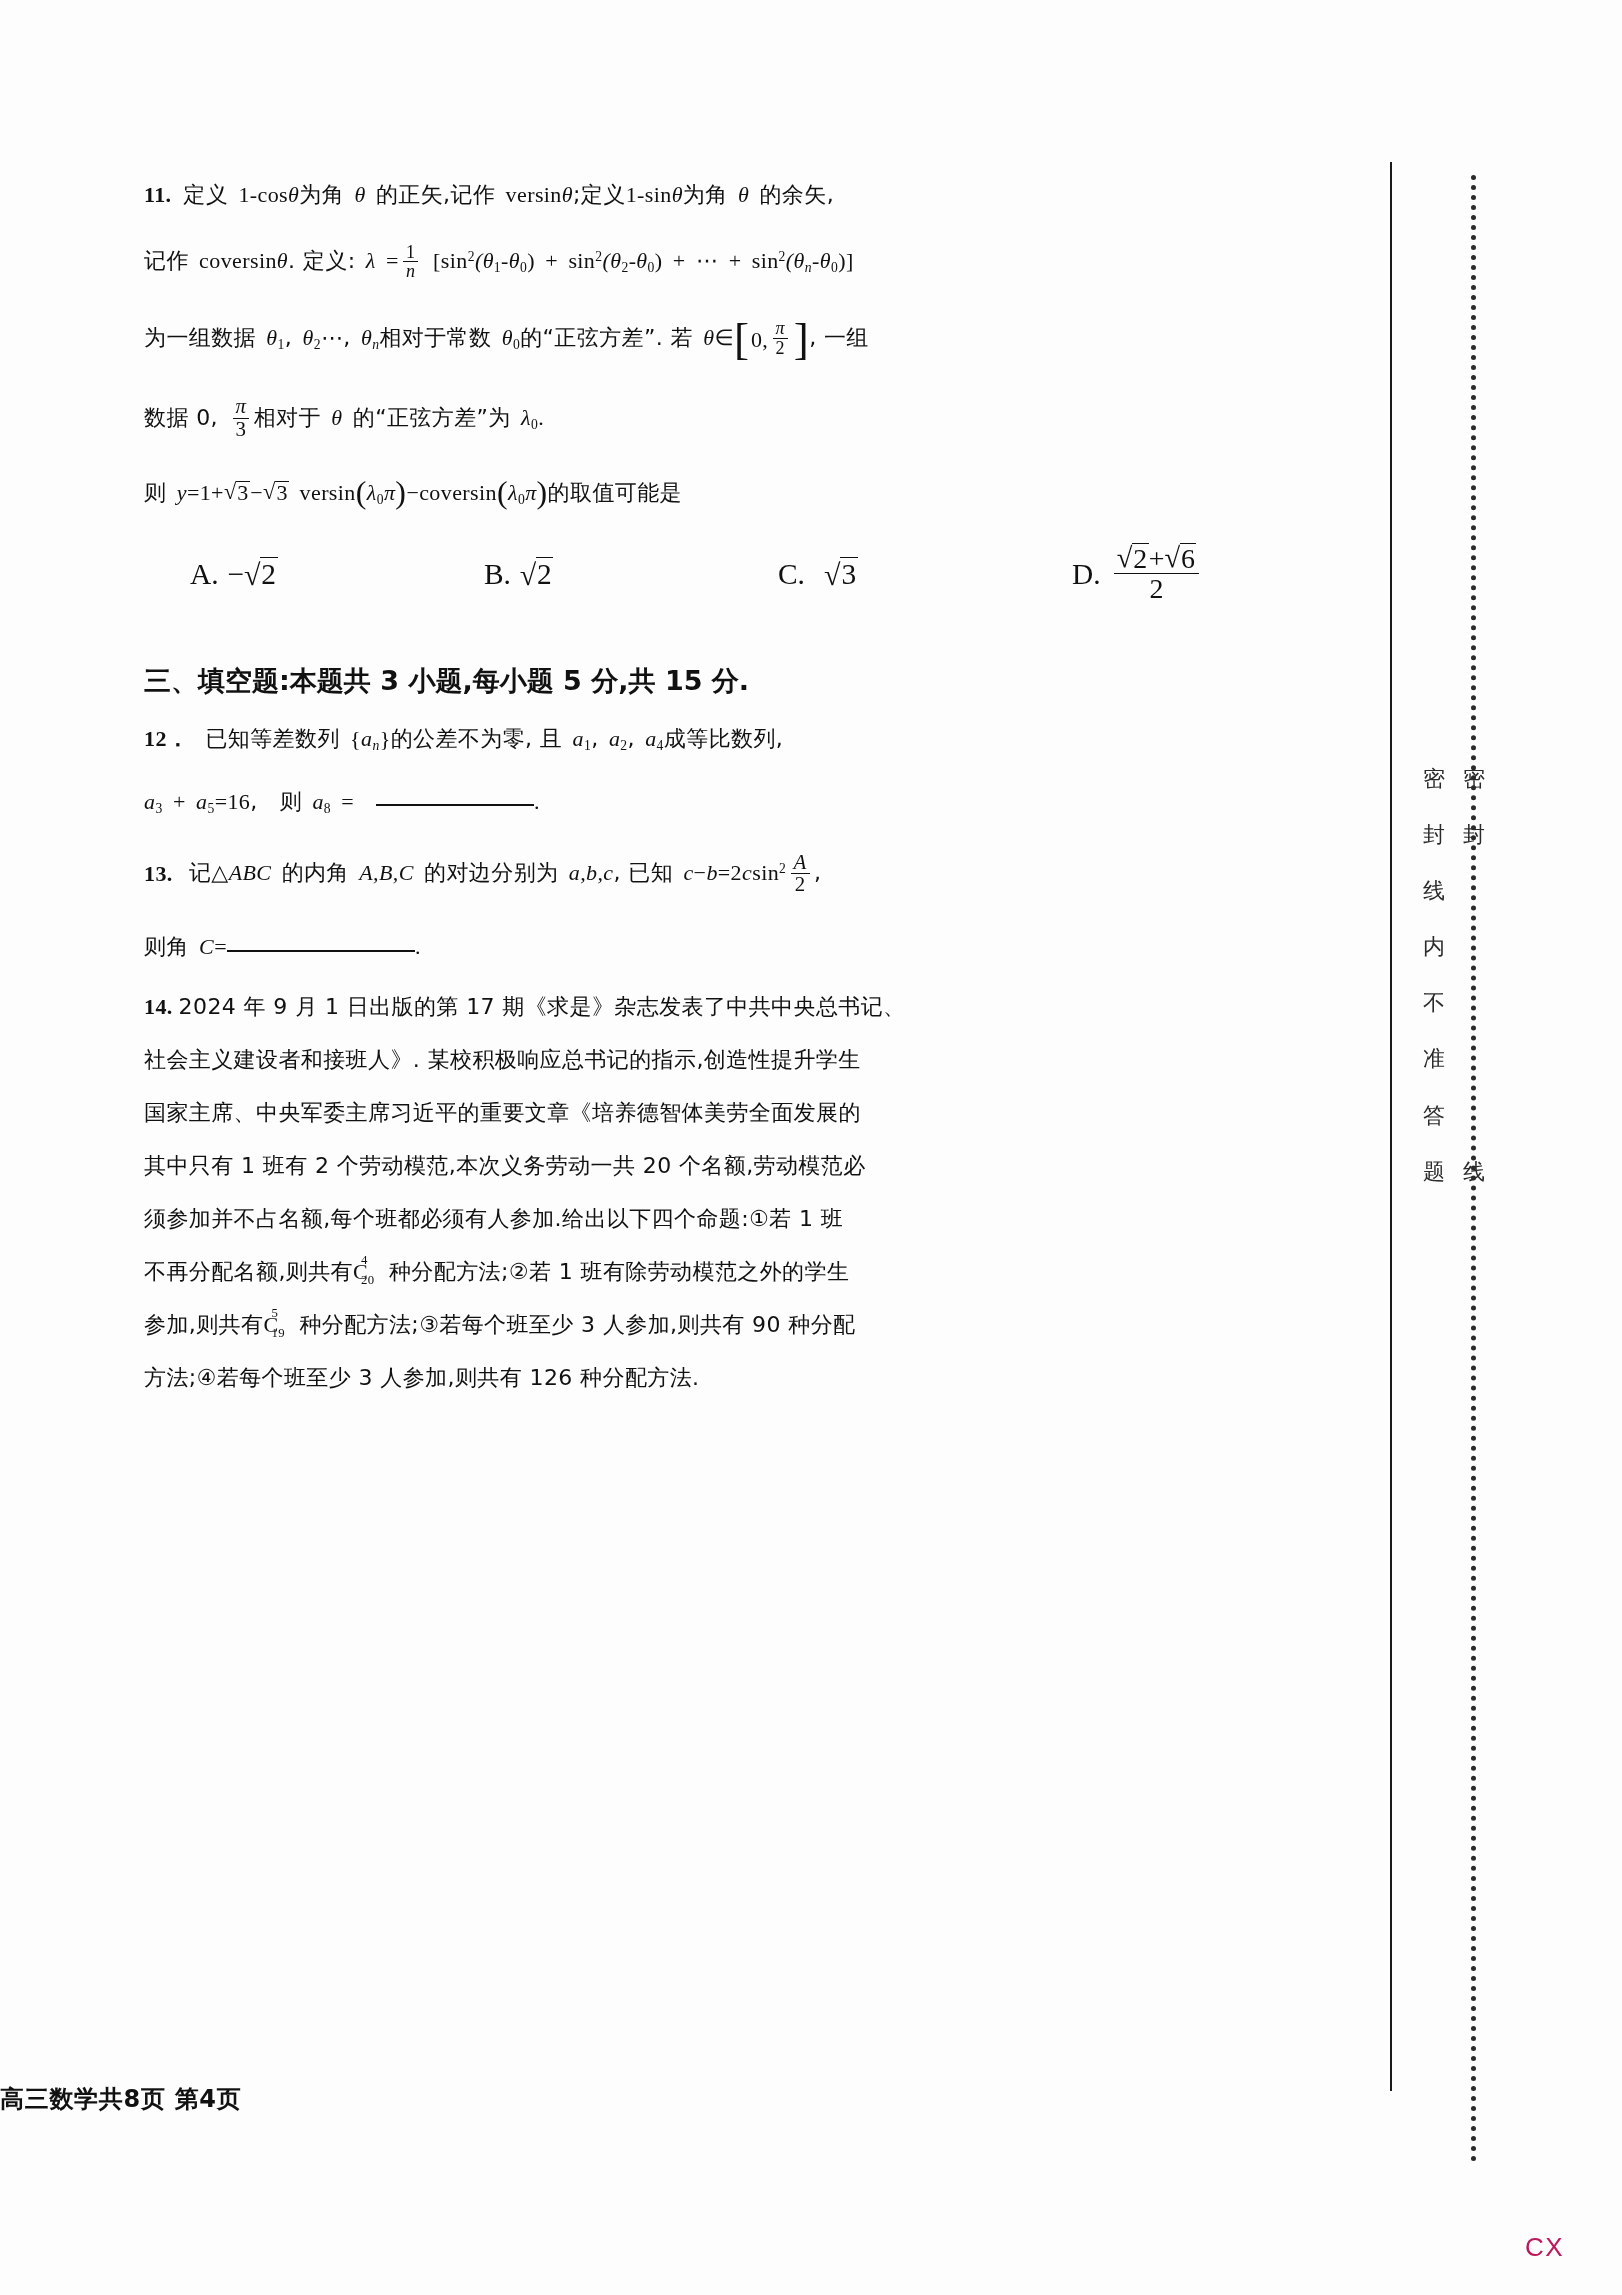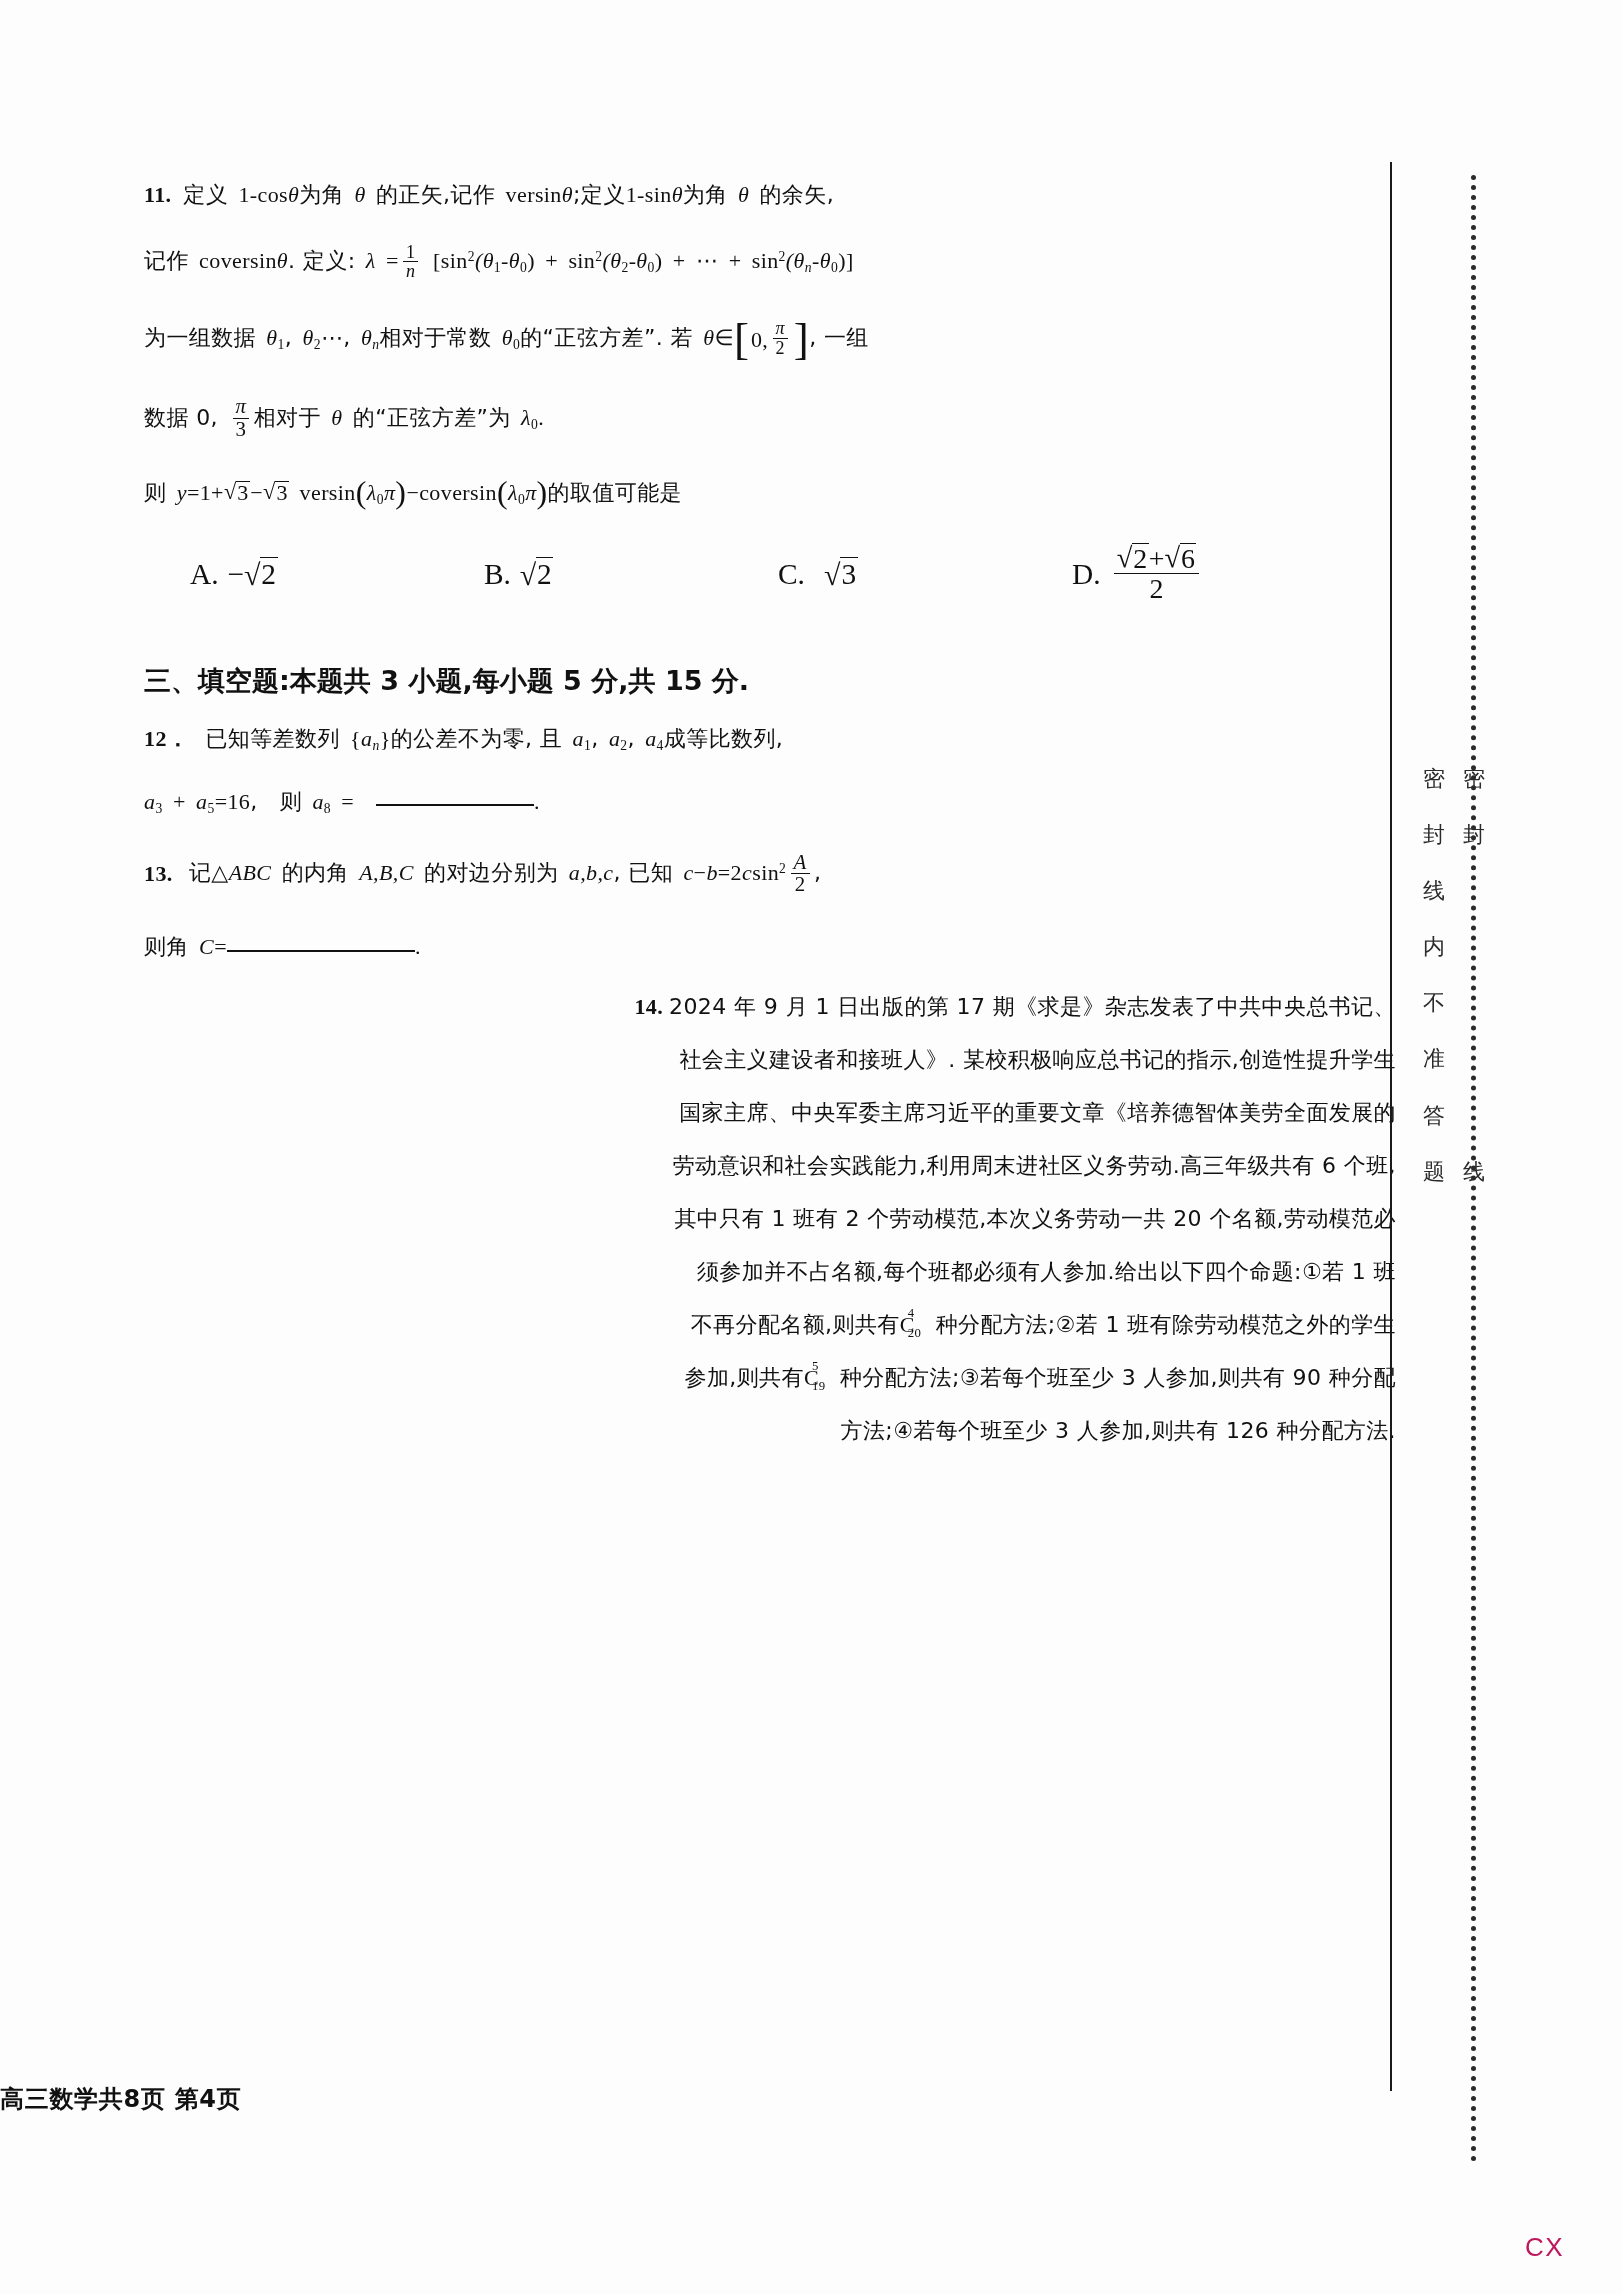--- a/index.html
+++ b/index.html
@@ -74,21 +74,21 @@
   
   .choices{display:flex;margin:7.4px 0 0 0;font-size:29.4px;}
   .choice{display:flex;align-items:center;white-space:nowrap;}
   .ch-a{width:294px;padding-left:46px;}
   .ch-b{width:294px;}
   .ch-c{width:294px;}
   .ch-d{width:294px;}
   .clab{margin-right:8.8px;font-family:"Liberation Serif",serif;}
 
   
-  .q14 .line{margin-bottom:31px;text-align:right;}
+  .q14 .line{margin-bottom:31px;}
 
   
   .footer{
     position:absolute;left:0;top:2083px;width:1391px;text-align:left;
     font-family:"DejaVu Sans","Liberation Sans",sans-serif;
     font-weight:bold;font-size:24px;letter-spacing:0.7px;
   }
 
   
   .vrule{position:absolute;left:1390px;top:162px;width:2.2px;height:1929px;
@@ -191,21 +191,20 @@
     <div class="line tall">
       <span class="cn">则角</span><span class="sp"></span><span class="mi">C</span><span class="mr">=</span><span class="blank w2"></span><span class="mr">.</span>
     </div>
 
     <div class="q14">
       <div class="line" style="margin-top:22px;">
         <span class="qnum">14.</span><span class="cn">2024 年  9 月 1 日出版的第 17 期《求是》杂志发表了中共中央总书记、</span>
       </div>
       <div class="line"><span class="cn">社会主义建设者和接班人》. 某校积极响应总书记的指示,创造性提升学生</span></div>
       <div class="line"><span class="cn">国家主席、中央军委主席习近平的重要文章《培养德智体美劳全面发展的</span></div>
-      <div class="line"><span class="cn">劳动意识和社会实践能力,利用周末进社区义务劳动.高三年级共有 6 个班,</span></div>
       <div class="line"><span class="cn">其中只有 1 班有 2 个劳动模范,本次义务劳动一共 20 个名额,劳动模范必</span></div>
       <div class="line"><span class="cn">须参加并不占名额,每个班都必须有人参加.给出以下四个命题:①若 1 班</span></div>
 
       <div class="line">
         <span class="cn">不再分配名额,则共有</span><span class="comb"><span class="cc mr">C</span><span class="up mr">4</span><span class="lo mr">20</span></span><span class="cn">种分配方法;②若 1 班有除劳动模范之外的学生</span>
       </div>
 
       <div class="line">
         <span class="cn">参加,则共有</span><span class="comb"><span class="cc mr">C</span><span class="up mr">5</span><span class="lo mr">19</span></span><span class="cn">种分配方法;③若每个班至少 3 人参加,则共有 90 种分配</span>
       </div>

